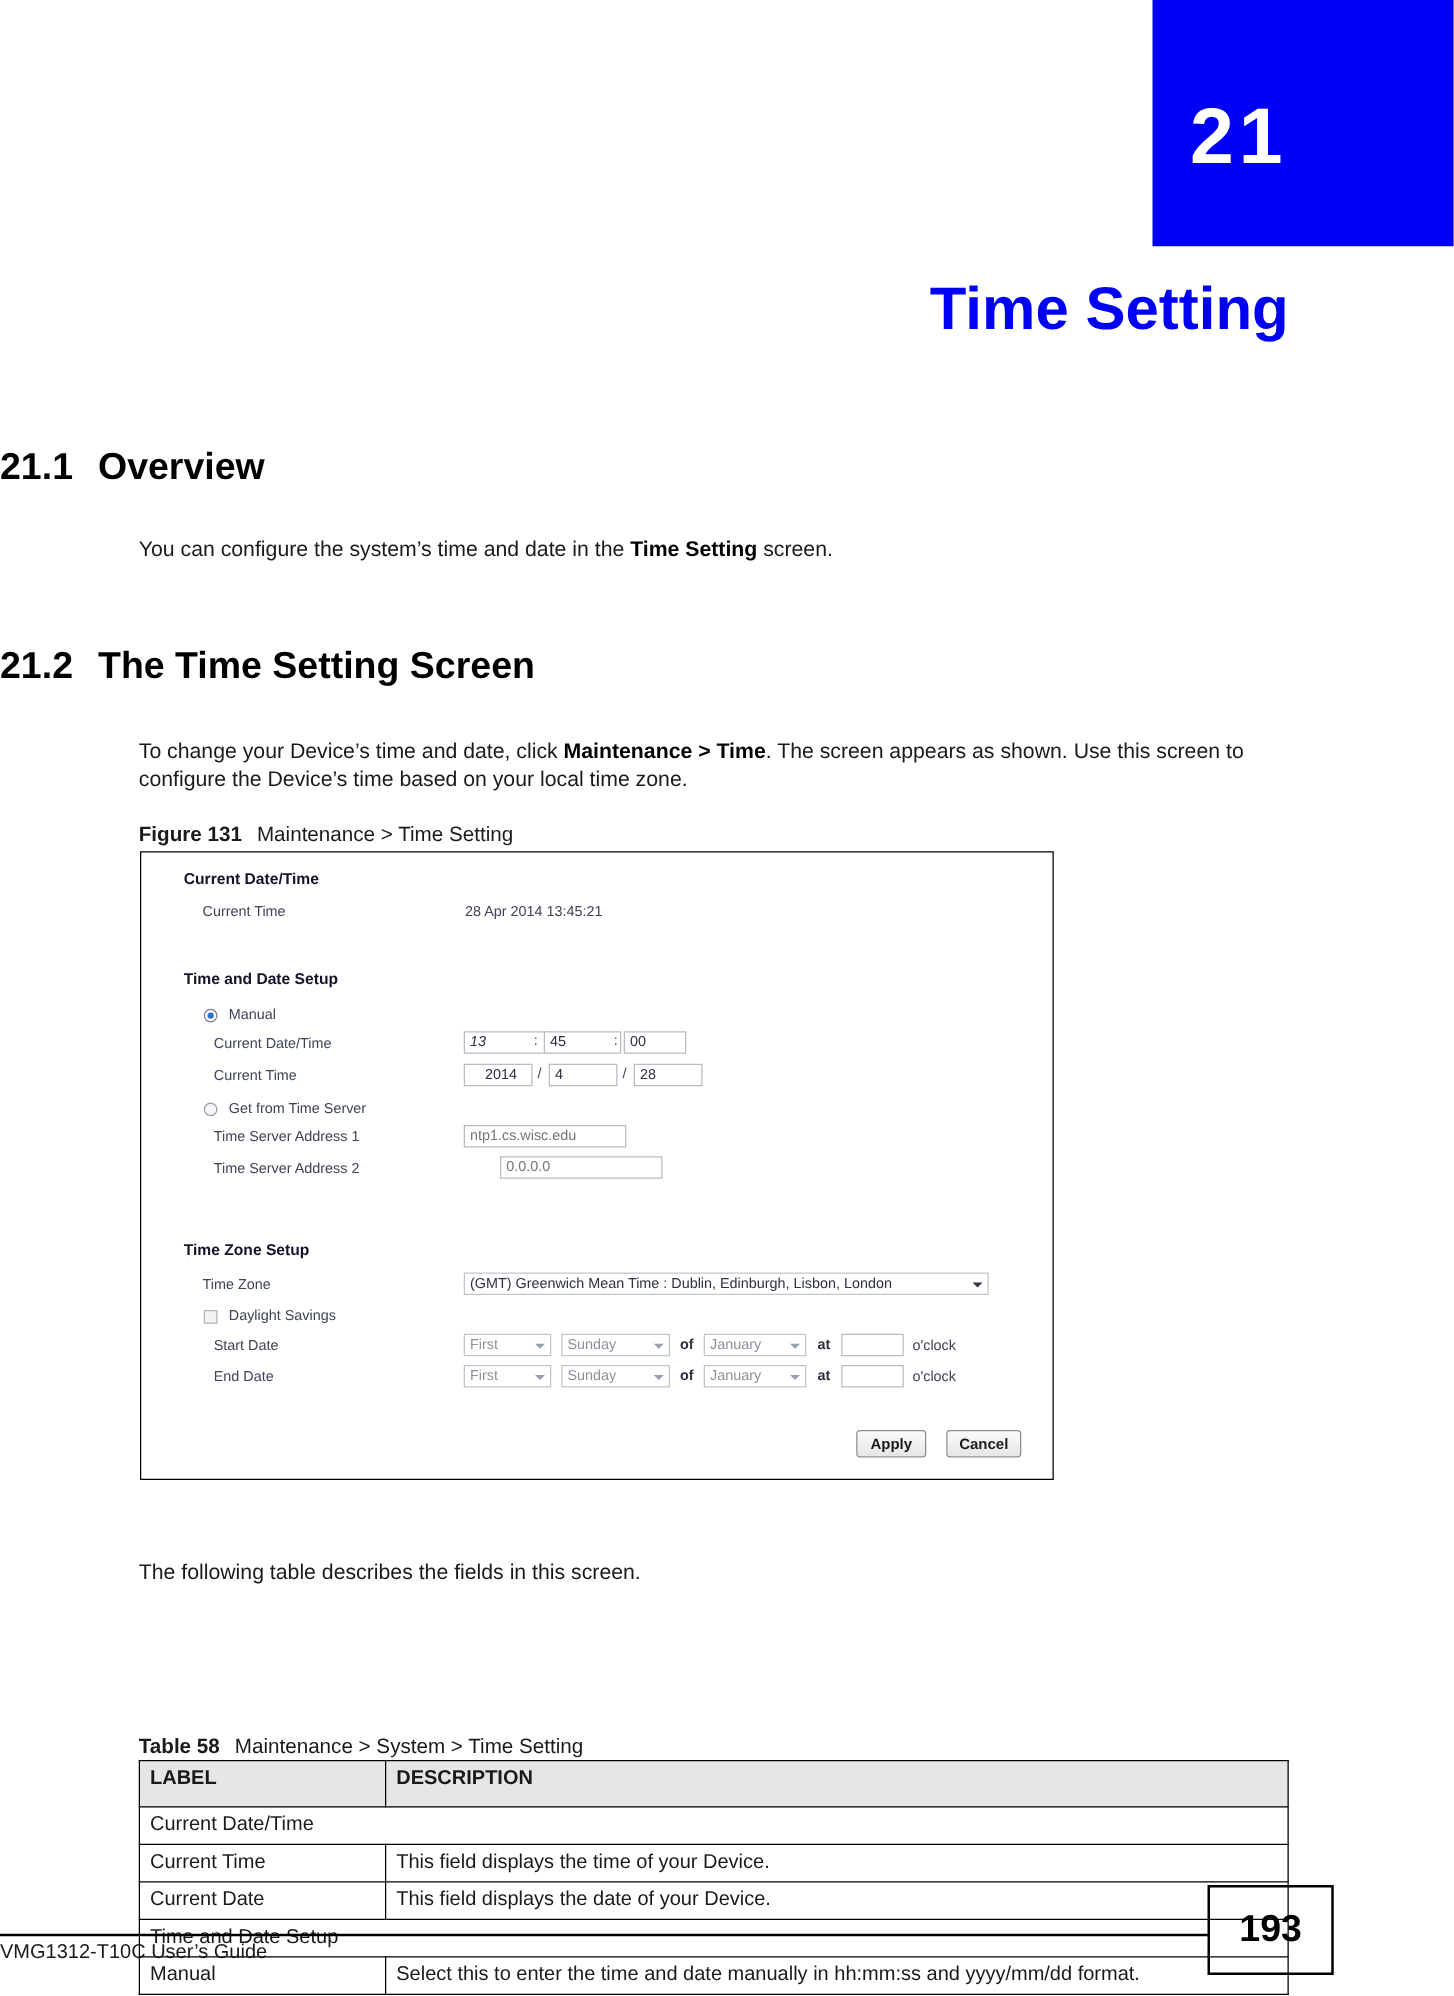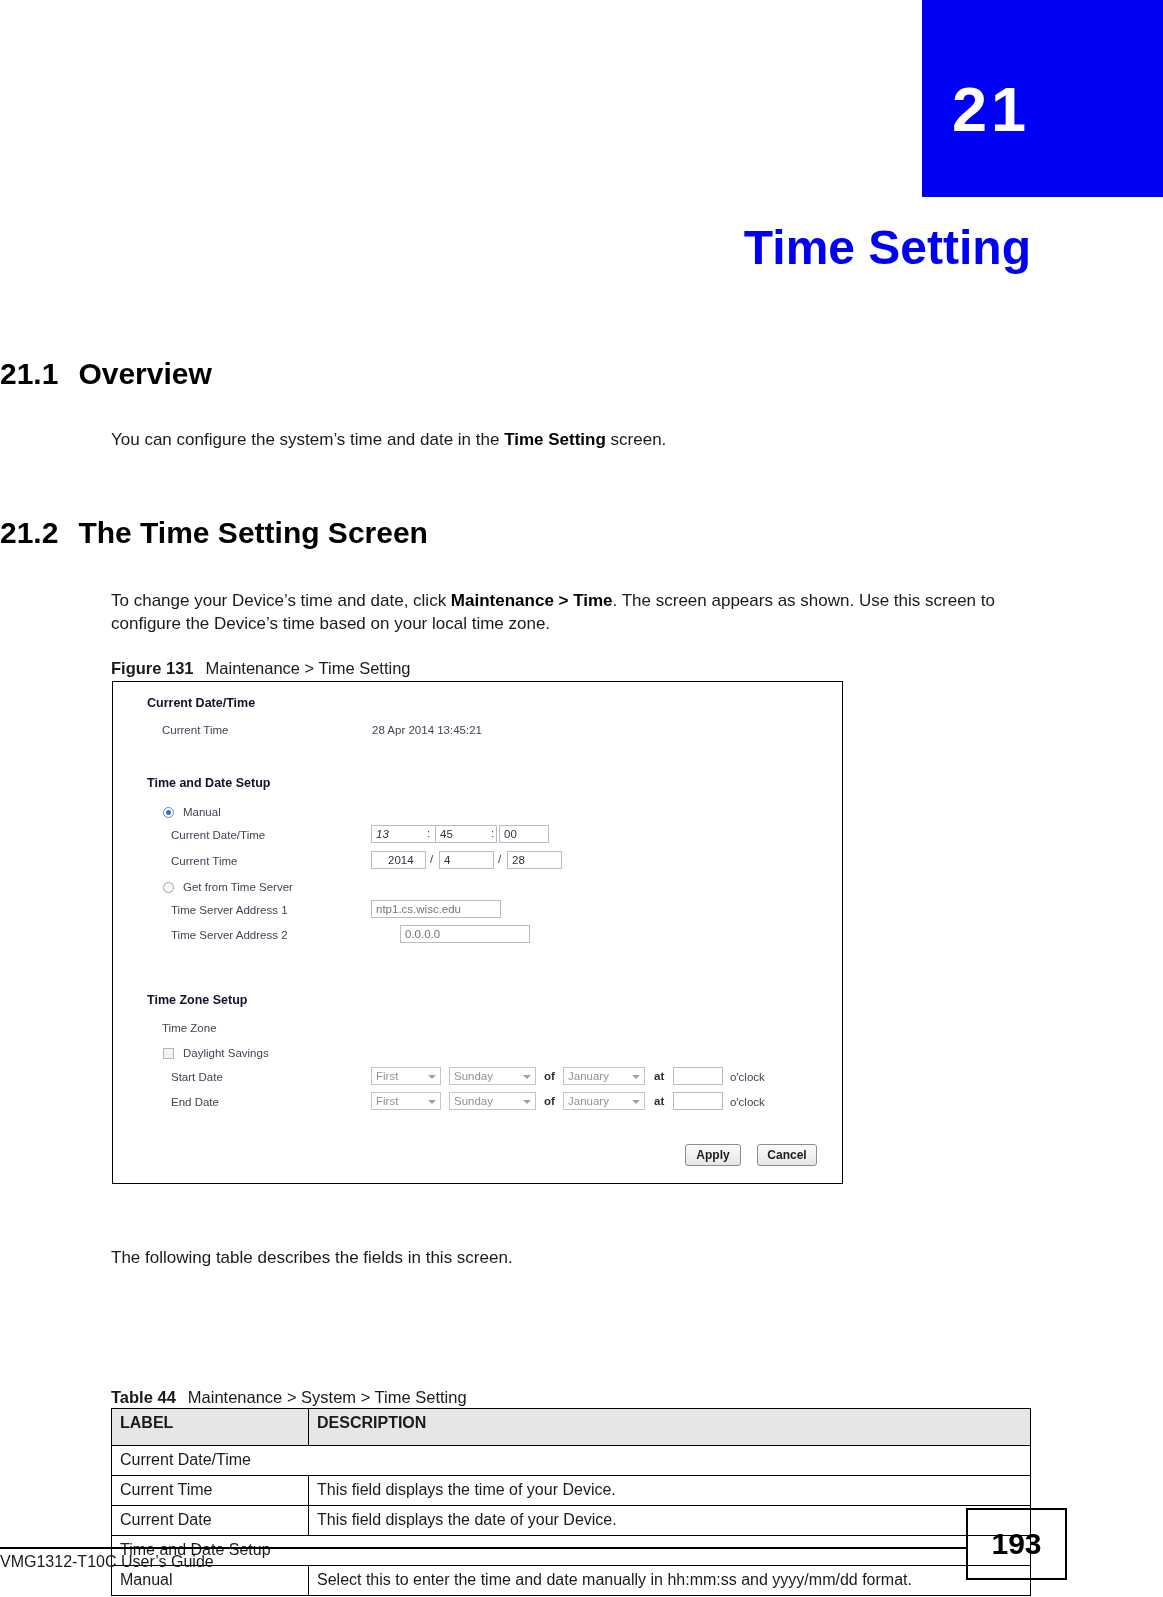--- a/index.html
+++ b/index.html
@@ -325,20 +325,24 @@
 
     <div class="ui-label" style="left:58px; top:222px;">Time Server Address 1</div>
     <input class="ui-input placeholder" style="left: 258px; top: 218px; width: 130px;" placeholder="ntp1.cs.wisc.edu">
 
     <div class="ui-label" style="left:58px; top:247px;">Time Server Address 2</div>
     <input class="ui-input placeholder" style="left: 258px; top: 243px; width: 130px; margin-left: 29px;" placeholder="0.0.0.0">
 
     <div class="ui-section-title" style="left:34px; top:311px;">Time Zone Setup</div>
 
     <div class="ui-label" style="left:49px; top:340px;">Time Zone</div>
+    <div class="ui-select enabled" style="left:258px; top:336px; width:420px;">
+      <span>(GMT) Greenwich Mean Time : Dublin, Edinburgh, Lisbon, London</span>
+      <span class="ui-arrow"></span>
+    </div>
 
     <div class="ui-check" style="left:50px; top:366px;"></div>
     <div class="ui-label" style="left:70px; top:365px;">Daylight Savings</div>
 
     <div class="ui-label" style="left:58px; top:389px;">Start Date</div>
     <div class="ui-select" style="left:258px; top:385px; width:70px;">
       <span>First</span>
       <span class="ui-arrow"></span>
     </div>
     <div class="ui-select" style="left:336px; top:385px; width:87px;">
@@ -374,21 +378,21 @@
 
     <div class="ui-btn" style="left:572px; top:462px; width:56px;">Apply</div>
     <div class="ui-btn" style="left:644px; top:462px; width:60px;">Cancel</div>
 
   </div>
 </div>
 
 <div class="para" id="para-table">The following table describes the fields in this screen.</div>
 
 <div class="caption" id="tbl-caption">
-  <span class="cap-label">Table 44</span><span>Maintenance &gt; System &gt; Time Setting</span>
+  <span class="cap-label">Table 58</span><span>Maintenance &gt; System &gt; Time Setting</span>
 </div>
 
 <table class="desc-table">
   <thead>
     <tr>
       <th class="col-label">LABEL</th>
       <th>DESCRIPTION</th>
     </tr>
   </thead>
   <tbody>

